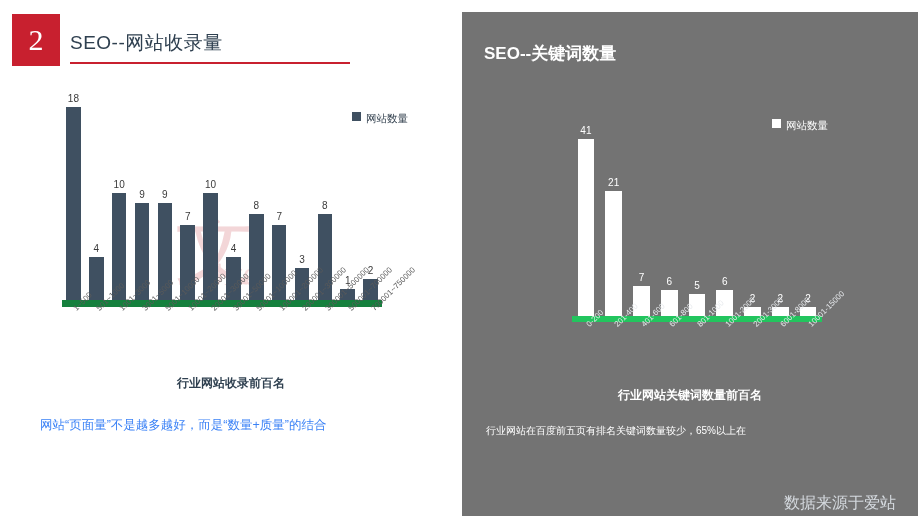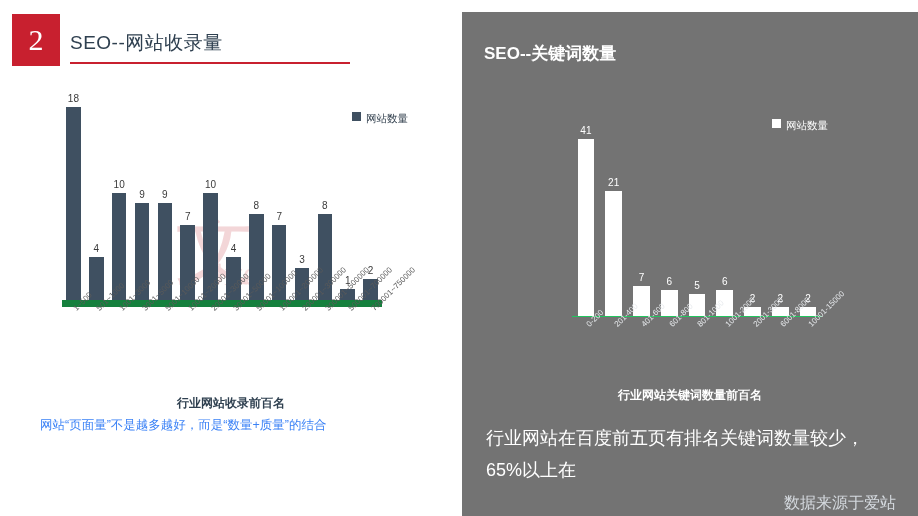--- a/index.html
+++ b/index.html
@@ -164,28 +164,28 @@
     width: 456px; height: 516px;
     background: #737373;
   }
   .right-title {
     position: absolute;
     left: 22px; top: 30px;
     font-size: 17px;
     font-weight: bold;
     color: #ffffff;
   }
-  .r-plot { border-bottom: 1px solid #22c55e; }
+  .r-plot { border-bottom: 6px solid #22c55e; }
   .r-bar { background: #ffffff; width: 60%; }
   .r-bar-val { font-size: 10px; color: #ffffff; margin-bottom: 3px; line-height: 1; }
   .r-legend { color: #ffffff; }
   .r-legend .swatch { background: #ffffff; }
   .r-x-lab { color: #e7eaed; }
   .r-axis-title { color: #ffffff; }
-  .r-caption { color: #ffffff; font-size: 18px; line-height: 1.8; }
+  .r-caption { color: #ffffff; font-size: 10px; line-height: 1.8; }
   .source {
     position: absolute;
     right: 22px; bottom: 14px;
     font-size: 16px;
     color: #d4d9de;
   }
 </style>
 </head>
 <body>
 
@@ -305,21 +305,21 @@
           </div>
           <div class="x-slot">
             <div class="x-lab ">500001~700000</div>
           </div>
           <div class="x-slot">
             <div class="x-lab ">700001~750000</div>
           </div>
         </div>
     </div>
 
-    <div class="axis-title" style="left:0; top:375px;margin-top:20px;">行业网站收录前百名</div>
+    <div class="axis-title" style="left:0; top:375px;">行业网站收录前百名</div>
 
     <div class="caption" style="left:40px; top:415px; width:390px;">网站“页面量”不是越多越好，而是“数量+质量”的结合</div>
   </div>
 
   <div class="right-panel">
 
     <div class="right-title">SEO--关键词数量</div>
 
     <div class="legend r-legend" style="left:310px; top:107px;">
       <span class="swatch"></span>

